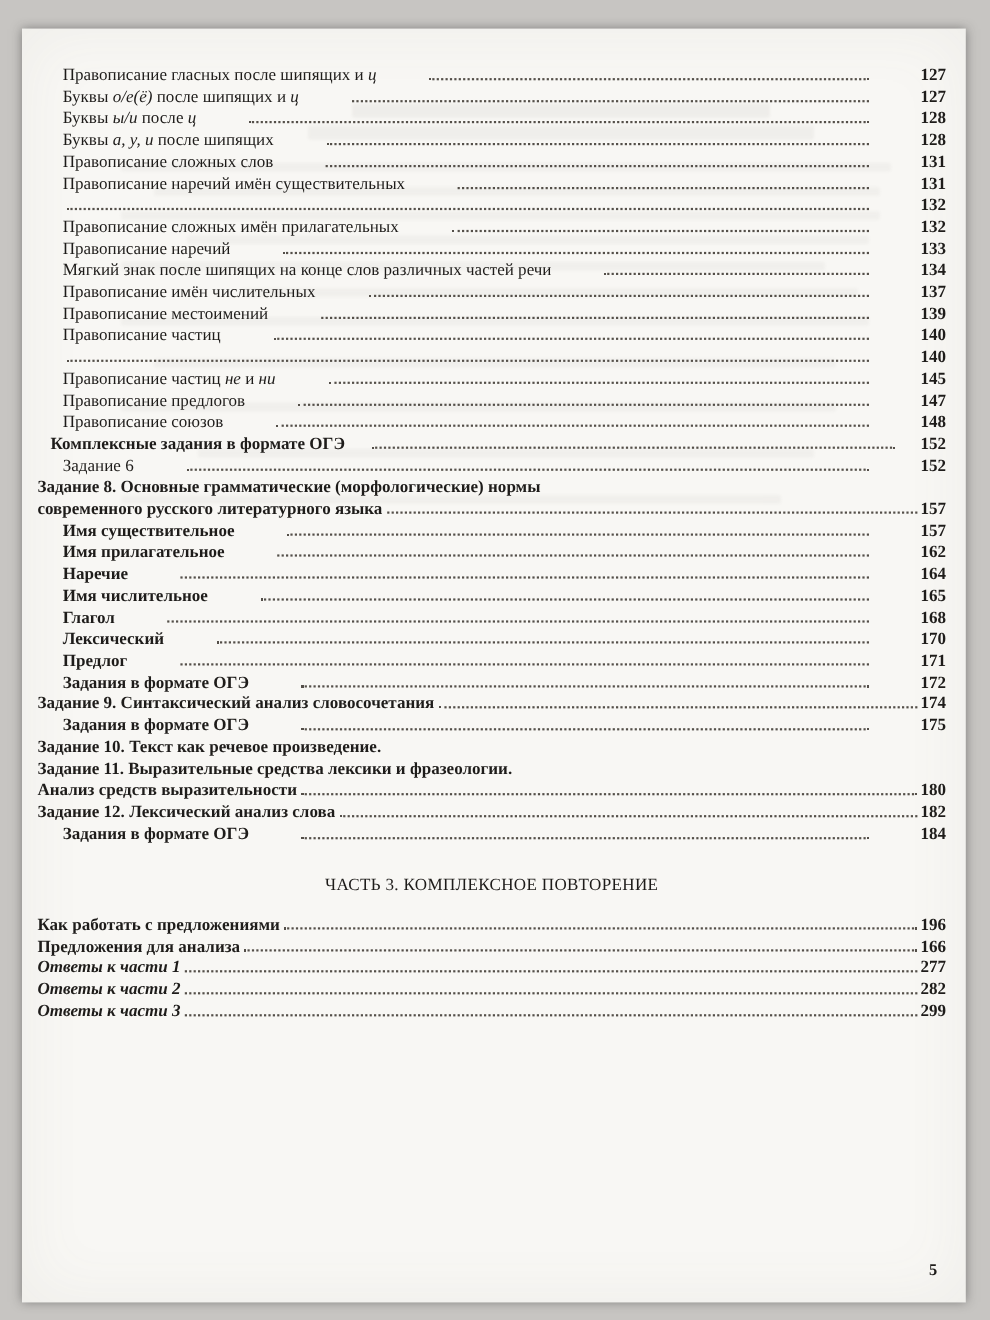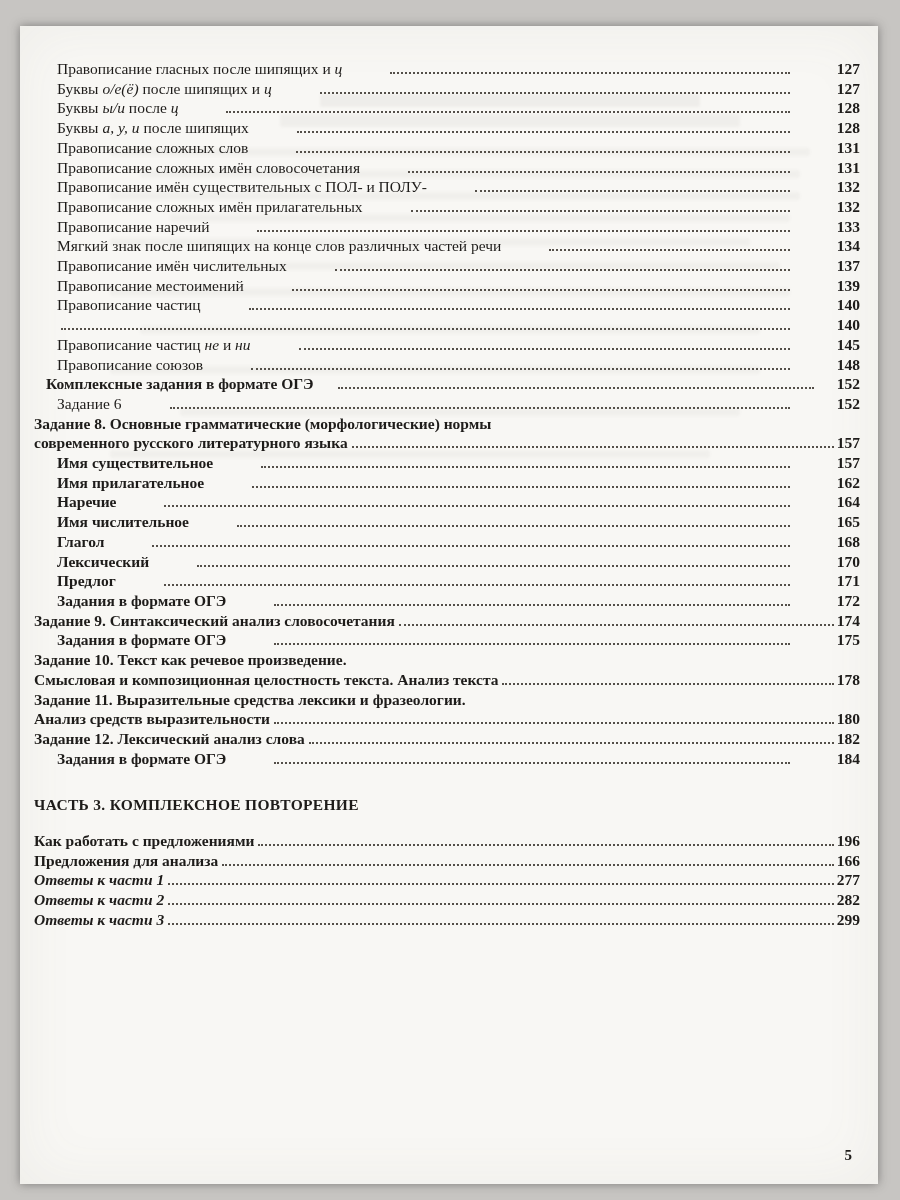--- a/index.html
+++ b/index.html
@@ -37,21 +37,21 @@
   .italic .lbl { font-style:italic; }
   .seg-i { font-style:italic; }
   .lbl { white-space:nowrap; }
   .leader {
     flex:1 1 auto; min-width:8px;
     border-bottom:2px dotted #544f49;
     margin:0 3px 3px 4px;
   }
   .pg { font-weight:bold; }
   .part-heading {
-    text-align:left; font-weight:bold;
+    text-align:center; font-weight:normal;
     font-size:15.5px; line-height:19.7px;
     margin:27px 0 16px;
     color:#1e1c1a; letter-spacing:.3px;
   }
   .footer-page {
     position:absolute; right:26px; bottom:20px;
     font-weight:bold; font-size:15px; color:#1e1c1a;
   }
 </style>
 </head>
@@ -96,26 +96,25 @@
           <span class="lbl"><span>Буквы </span><span class="seg-i">а, у, и</span><span> после шипящих</span></span>
           <span class="leader"></span>
           <span class="pg">128</span>
         </div>
         <div class="toc-row indent-2">
           <span class="lbl"><span>Правописание сложных слов</span></span>
           <span class="leader"></span>
           <span class="pg">131</span>
         </div>
         <div class="toc-row indent-2">
-          <span class="lbl"><span>Правописание сложных имён словосочетания</span></span>
+          <span class="lbl"><span>Правописание наречий имён существительных</span></span>
           <span class="leader"></span>
           <span class="pg">131</span>
         </div>
         <div class="toc-row indent-2">
-          <span class="lbl"><span>Правописание имён существительных с ПОЛ- и ПОЛУ-</span></span>
           <span class="leader"></span>
           <span class="pg">132</span>
         </div>
         <div class="toc-row indent-2">
           <span class="lbl"><span>Правописание сложных имён прилагательных</span></span>
           <span class="leader"></span>
           <span class="pg">132</span>
         </div>
         <div class="toc-row indent-2">
           <span class="lbl"><span>Правописание наречий</span></span>
@@ -143,20 +142,25 @@
           <span class="pg">140</span>
         </div>
         <div class="toc-row indent-2">
           <span class="leader"></span>
           <span class="pg">140</span>
         </div>
         <div class="toc-row indent-2">
           <span class="lbl"><span>Правописание частиц </span><span class="seg-i">не</span><span> и </span><span class="seg-i">ни</span></span>
           <span class="leader"></span>
           <span class="pg">145</span>
+        </div>
+        <div class="toc-row indent-2">
+          <span class="lbl"><span>Правописание предлогов</span></span>
+          <span class="leader"></span>
+          <span class="pg">147</span>
         </div>
         <div class="toc-row indent-2">
           <span class="lbl"><span>Правописание союзов</span></span>
           <span class="leader"></span>
           <span class="pg">148</span>
         </div>
         <div class="toc-row indent-1 bold">
           <span class="lbl"><span>Комплексные задания в формате ОГЭ</span></span>
           <span class="leader"></span>
           <span class="pg">152</span>
@@ -221,25 +225,20 @@
         </div>
         <div class="toc-row indent-2 bold">
           <span class="lbl"><span>Задания в формате ОГЭ</span></span>
           <span class="leader"></span>
           <span class="pg">175</span>
         </div>
         <div class="toc-row indent-0 bold">
           <span class="lbl"><span>Задание 10. Текст как речевое произведение.</span></span>
         </div>
         <div class="toc-row indent-0 bold">
-          <span class="lbl"><span>Смысловая и композиционная целостность текста. Анализ текста</span></span>
-          <span class="leader"></span>
-          <span class="pg">178</span>
-        </div>
-        <div class="toc-row indent-0 bold">
           <span class="lbl"><span>Задание 11. Выразительные средства лексики и фразеологии.</span></span>
         </div>
         <div class="toc-row indent-0 bold">
           <span class="lbl"><span>Анализ средств выразительности</span></span>
           <span class="leader"></span>
           <span class="pg">180</span>
         </div>
         <div class="toc-row indent-0 bold">
           <span class="lbl"><span>Задание 12. Лексический анализ слова</span></span>
           <span class="leader"></span>

